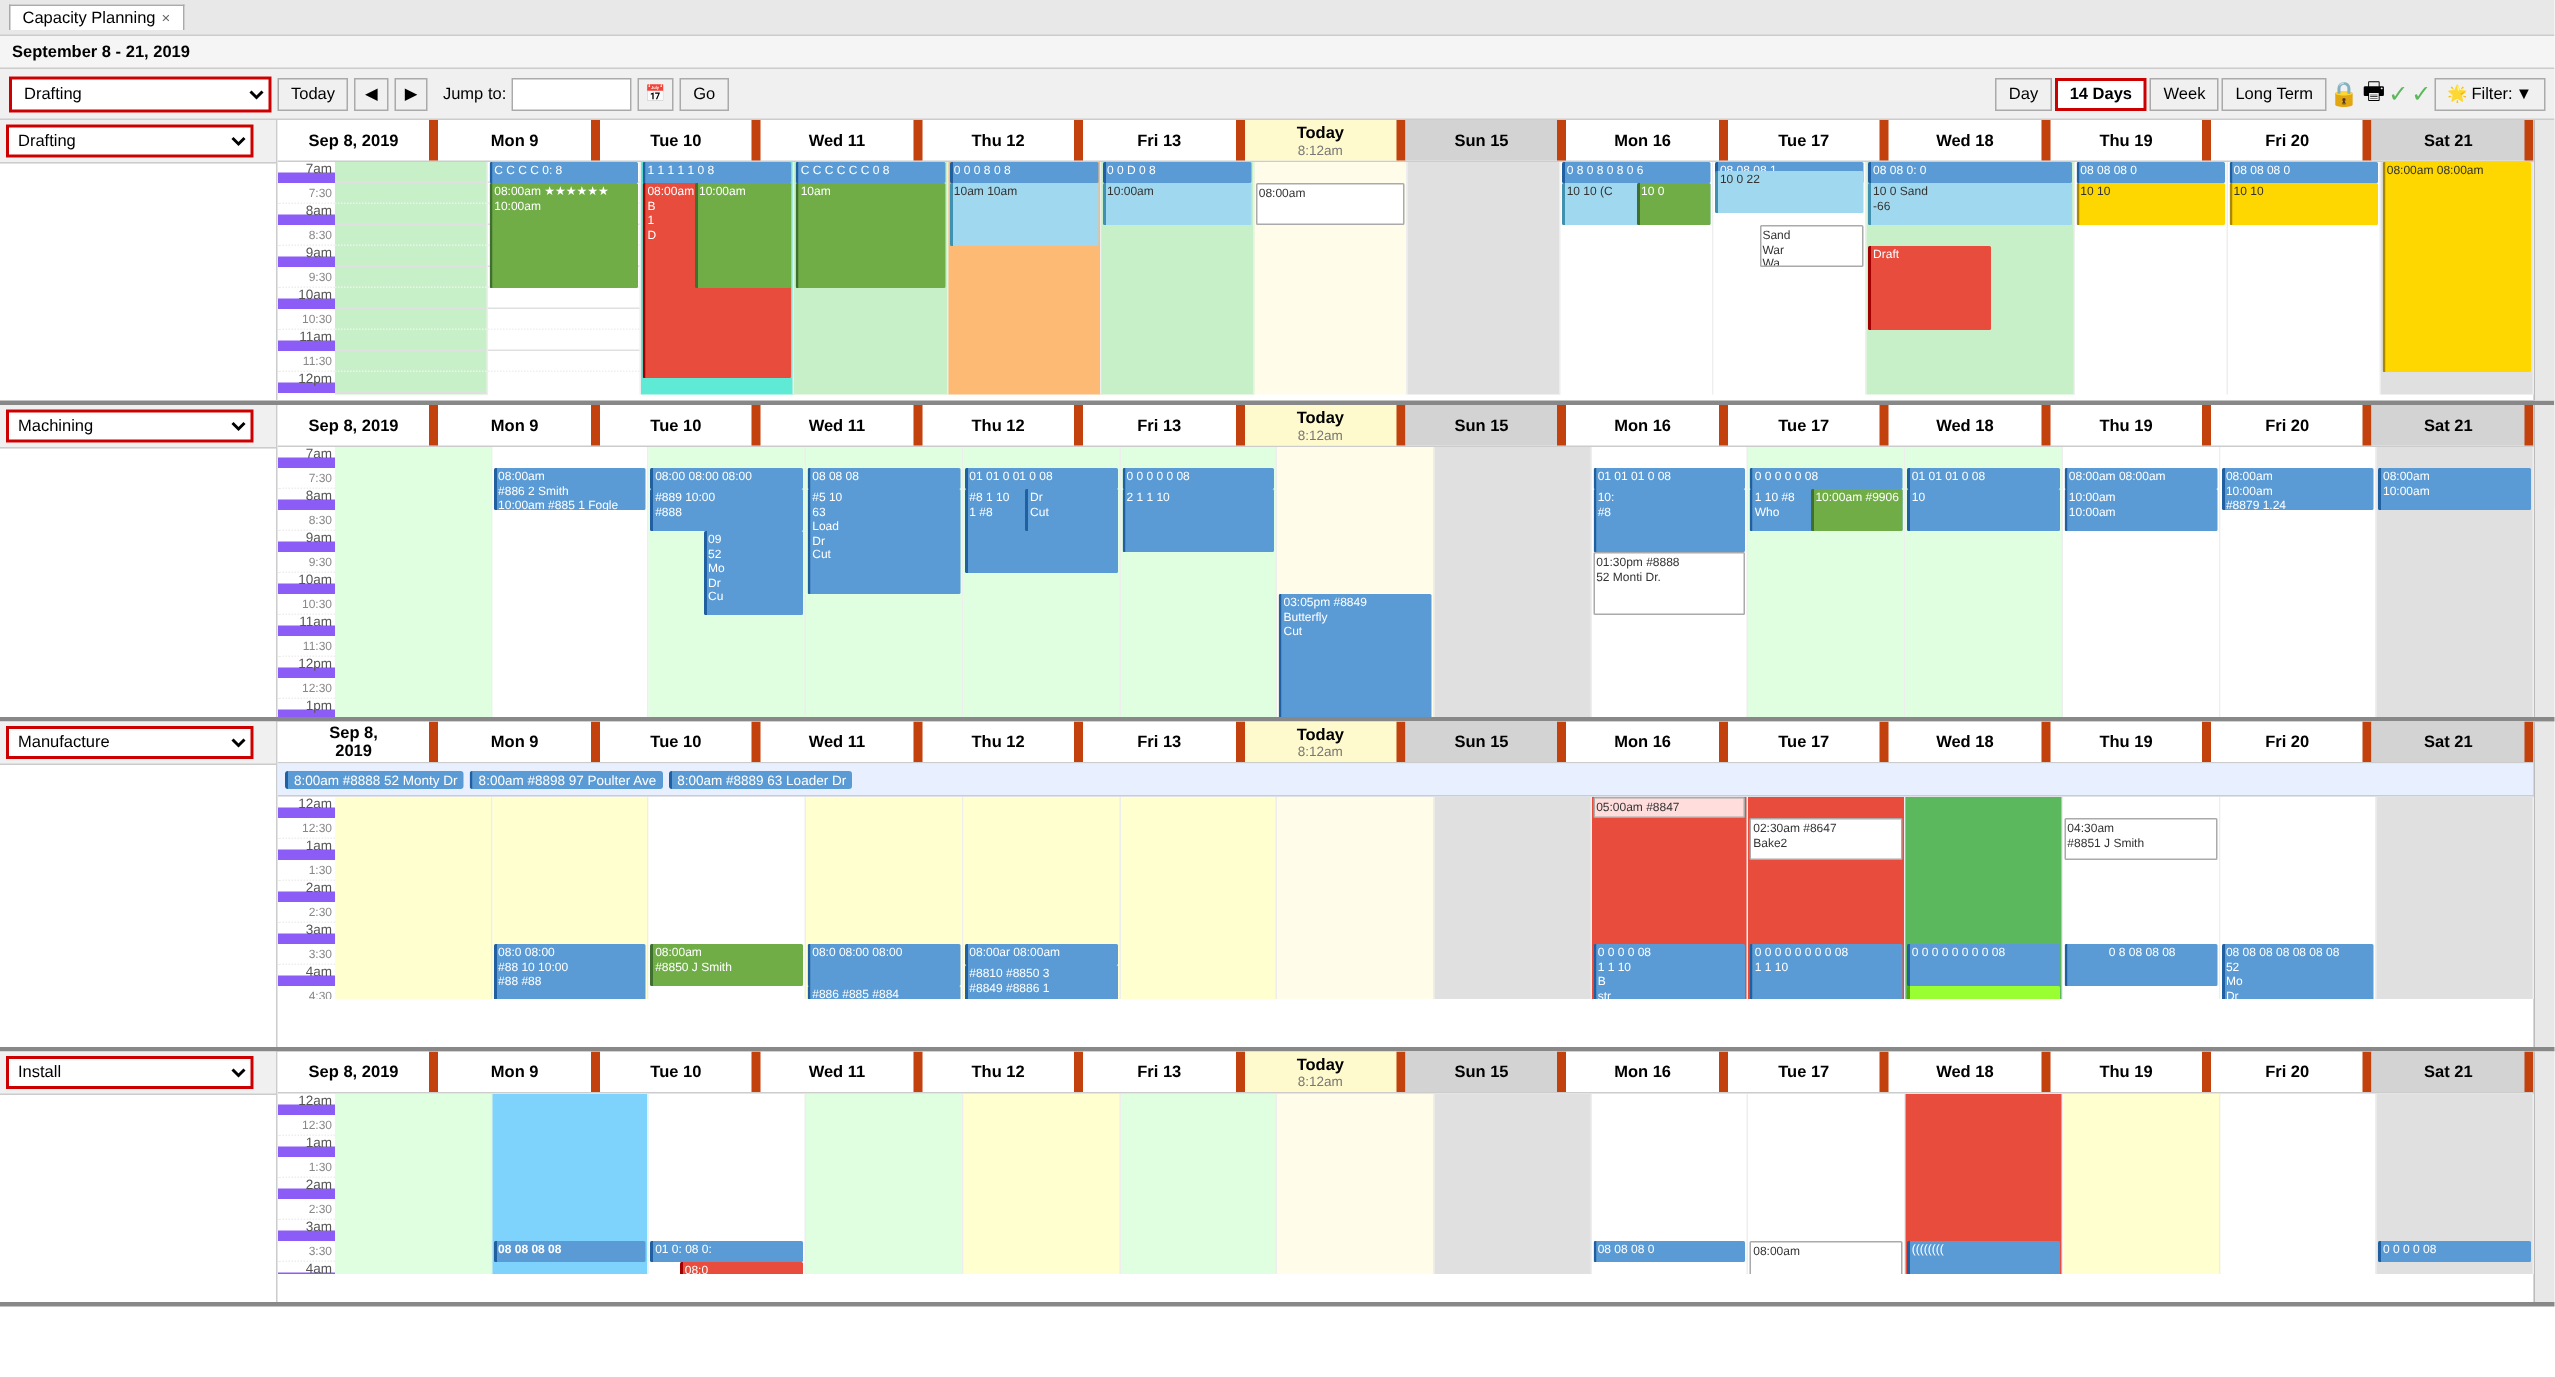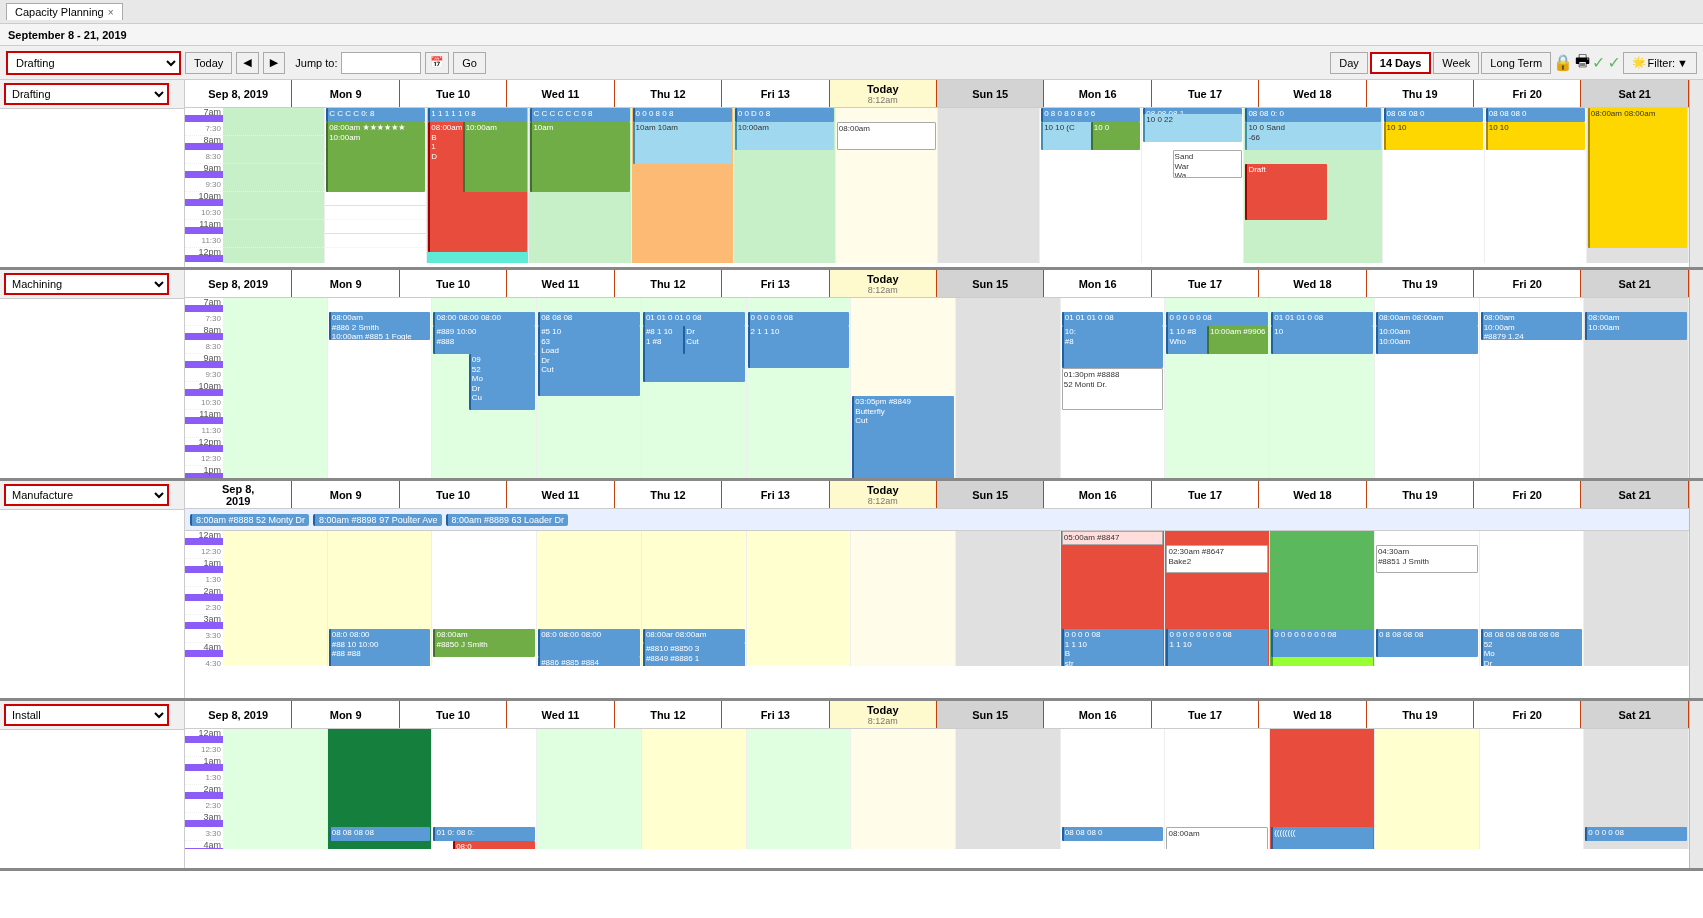--- a/index.html
+++ b/index.html
@@ -36,21 +36,21 @@
 
     
     #sections-container { flex: 1; overflow-y: auto; display: flex; flex-direction: column; }
 
     .section-row { display: flex; border-bottom: 3px solid #888; min-height: 200px; }
     .section-label-col { width: 185px; flex-shrink: 0; border-right: 1px solid #ccc; display: flex; flex-direction: column; }
     .section-label-header { background: #f0f0f0; padding: 3px 4px; border-bottom: 1px solid #ccc; }
     .section-content-col { flex: 1; display: flex; flex-direction: column; overflow: hidden; }
 
     .day-header-strip { display: flex; height: 28px; border-bottom: 1px solid #ccc; background: #fff; }
-    .dhc { flex: 1; text-align: center; font-size: 11px; font-weight: bold; padding: 2px; border-right: 1px solid #c2410c; display: flex; flex-direction: column; align-items: center; justify-content: center; overflow: hidden; }
+    .dhc { flex: 1; text-align: center; font-size: 11px; font-weight: bold; padding: 2px; border-right: 6px solid #c2410c; display: flex; flex-direction: column; align-items: center; justify-content: center; overflow: hidden; }
     .dhc.today-hdr { background: #fffacd; }
     .dhc.weekend-hdr { background: #d3d3d3; }
     .dhc .sub { font-size: 9px; font-weight: normal; color: #777; }
 
     .time-rows { display: flex; overflow: hidden; }
     .time-label-col { width: 38px; flex-shrink: 0; }
     .tl { height: 14px; font-size: 8px; color: #888; text-align: right; padding-right: 2px; border-bottom: 1px dotted #eee; display: flex; align-items: center; justify-content: flex-end; }
     .tl.h { border-bottom: 7px solid #8b5cf6; font-size: 9px; color: #555; }
 
     .days-cols { flex: 1; display: flex; }
@@ -559,21 +559,21 @@
                 <div class="ev ev-blue" style="top:98px;height:42px;">0 0 0 0 0 0 0 0 08<br>1 1 10</div>
               </div>
 
               <div class="dc" style="background:#5cb85c;">
                 <div class="ev ev-blue" style="top:98px;height:28px;">0 0 0 0 0 0 0 0 08</div>
                 <div class="ev ev-lime" style="top:126px;height:14px;"></div>
               </div>
 
               <div class="dc">
                 <div class="ev ev-white" style="top:14px;height:28px;">04:30am<br>#8851 J Smith</div>
-                <div class="ev ev-blue" style="top:98px;height:28px;">0 8 08 08 08</div>
+                <div class="ev ev-blue" style="top:98px;height:28px;text-align:center;">0 8 08 08 08</div>
               </div>
 
               <div class="dc">
                 <div class="ev ev-blue" style="top:98px;height:42px;">08 08 08 08 08 08 08<br>52<br>Mo<br>Dr<br>Ass</div>
               </div>
 
               <div class="dc weekend-dc"></div>
             </div>
           </div>
         </div>
@@ -642,21 +642,21 @@
                 <div class="tl">1:30</div>
               <div class="tl h">2am</div>
                 <div class="tl">2:30</div>
               <div class="tl h">3am</div>
                 <div class="tl">3:30</div>
               <div class="tl h">4am</div>
 
             </div>
             <div class="days-cols">
               <div class="dc" style="background:#e0ffe0;"></div>
-              <div class="dc" style="background:#15803d;">
+              <div class="dc" style="background:#7dd3fc;font-weight:bold;">
                 <div class="ev ev-blue" style="top:98px;height:14px;">08 08 08 08</div>
               </div>
               <div class="dc">
                 <div class="ev ev-blue" style="top:98px;height:14px;">01 0: 08 0:</div>
                 <div class="ev ev-red" style="top:112px;height:14px;left:20%;right:1px;">08:0</div>
               </div>
               <div class="dc" style="background:#e0ffe0;"></div>
               <div class="dc" style="background:#ffffd0;"></div>
               <div class="dc" style="background:#e0ffe0;"></div>
               <div class="dc today-dc"></div>

